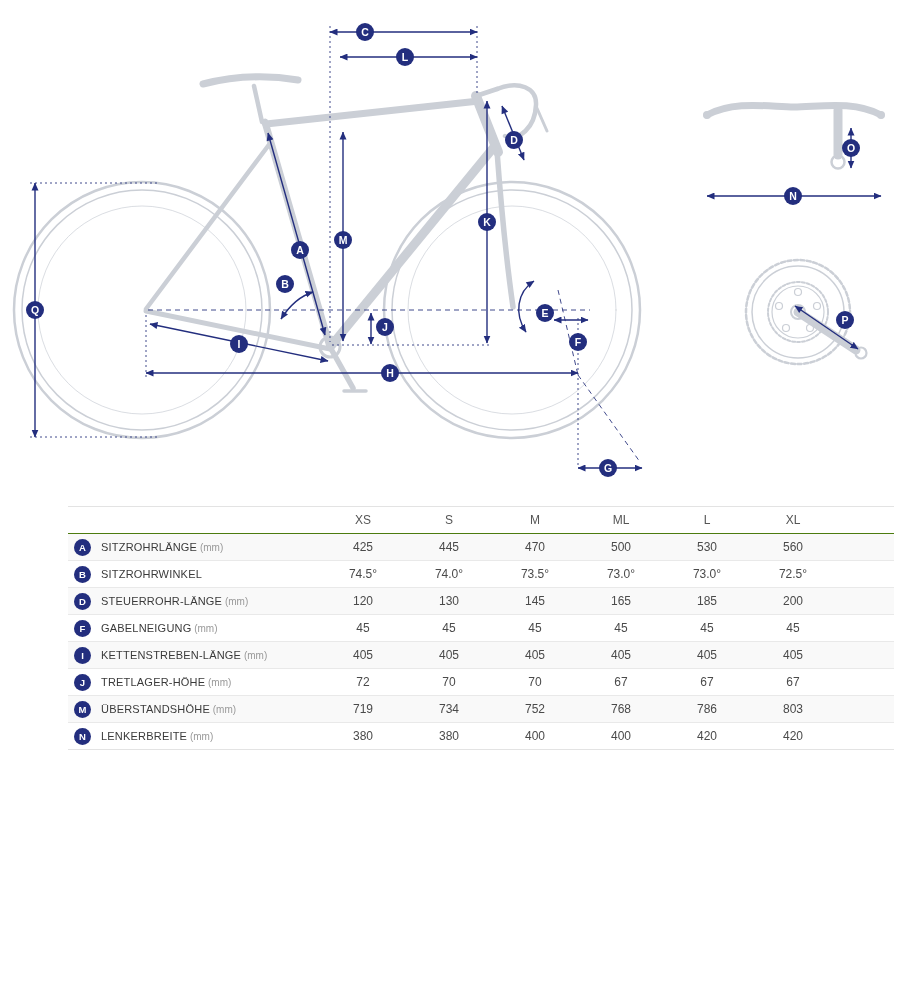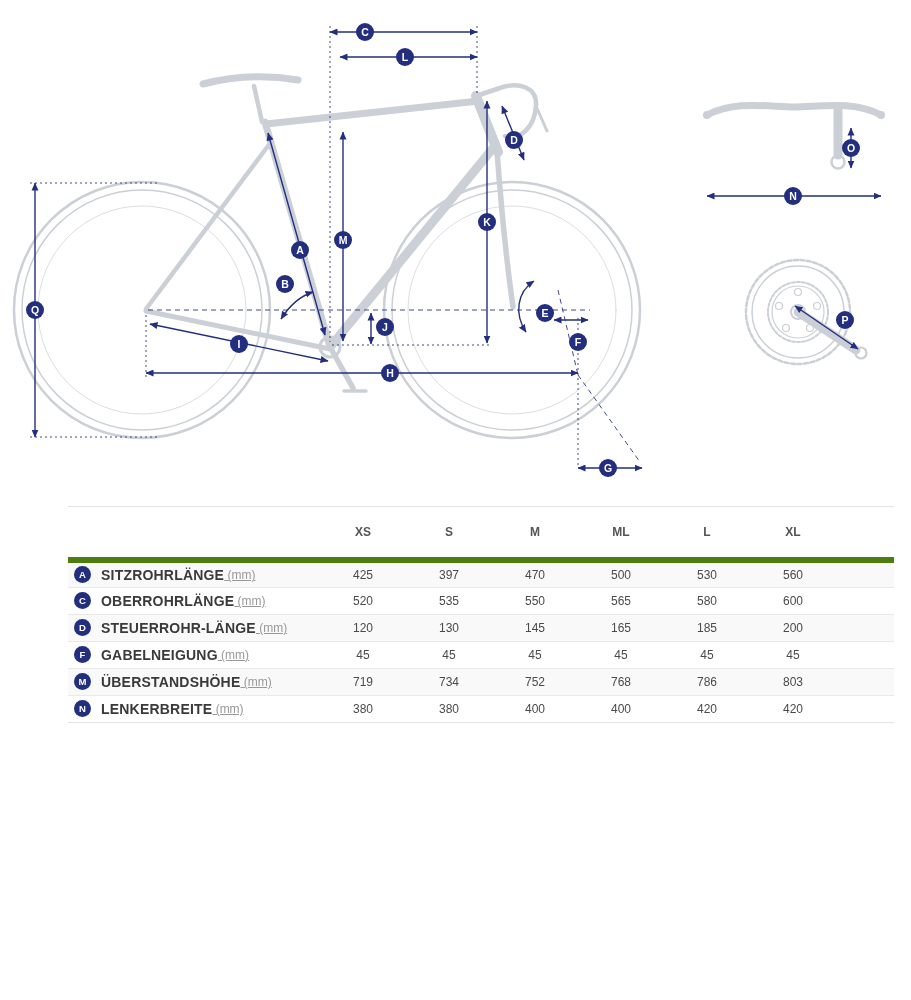--- a/index.html
+++ b/index.html
@@ -16,31 +16,31 @@
   .meas line,.meas path{stroke:#232e7e;stroke-width:1.4;fill:none;}
   circle.badge-c{fill:#232e7e;stroke:none;}
   text.badge-t{fill:#ffffff;font-family:"Liberation Sans","DejaVu Sans",sans-serif;
     font-size:10.5px;font-weight:bold;text-anchor:middle;}
 
   
   .table-wrap{position:absolute;left:68px;top:506px;width:826px;}
   table{border-collapse:collapse;width:826px;table-layout:fixed;
     font-size:12px;color:#4a4a4a;border-top:1px solid #e3e3e3;border-bottom:1px solid #e3e3e3;}
   col.c-label{width:252px;} col.c-val{width:86px;} col.c-spacer{width:58px;}
-  thead th{font-weight:bold;color:#555;font-size:12px;text-align:center;
-    padding:18px 2px;border-bottom:6px solid #4d7c0f;}
+  thead th{font-weight:normal;color:#555;font-size:12px;text-align:center;
+    padding:6px 2px;border-bottom:1px solid #4d7c0f;}
   tbody tr{border-top:1px solid #e9e9e9;height:27px;}
   tbody tr:nth-child(odd){background:#f9f9f9;}
   td.label-cell{text-align:left;padding:3px 2px 3px 6px;white-space:nowrap;overflow:hidden;}
   td.value-cell{text-align:center;padding:3px 2px;}
   .tbadge{display:inline-flex;align-items:center;justify-content:center;
     width:17px;height:17px;border-radius:50%;background:#232e7e;color:#fff;
     font-size:9.5px;font-weight:bold;margin-right:10px;vertical-align:middle;}
-  .rlabel{font-size:14px;font-weight:bold;color:#3a3a3a;letter-spacing:0.2px;vertical-align:middle;margin-top:24px;}
-  .runit{font-size:12px;color:#999;vertical-align:middle;text-decoration:underline;}
+  .rlabel{font-size:11px;font-weight:normal;color:#3a3a3a;letter-spacing:0.2px;vertical-align:middle;margin-top:24px;}
+  .runit{font-size:10px;color:#999;vertical-align:middle;}
 </style>
 </head>
 <body>
 
 <div class="page">
 
   <svg width="911" height="500" viewBox="0 0 911 500">
     <defs>
       <marker id="ae" orient="auto" markerUnits="userSpaceOnUse" markerWidth="9" markerHeight="8" refX="7.5" refY="3.5">
         <path d="M0,0 L8,3.5 L0,7 Z" fill="#232e7e"></path>
@@ -227,35 +227,35 @@
           <th>ML</th>
           <th>L</th>
           <th>XL</th>
           <th></th>
         </tr>
       </thead>
       <tbody>
           <tr>
             <td class="label-cell"><span class="tbadge">A</span><span class="rlabel">SITZROHRLÄNGE</span><span class="runit"> (mm)</span></td>
             <td class="value-cell">425</td>
-            <td class="value-cell">397</td>
+            <td class="value-cell">445</td>
             <td class="value-cell">470</td>
             <td class="value-cell">500</td>
             <td class="value-cell">530</td>
             <td class="value-cell">560</td>
             <td class="spacer-cell"></td>
           </tr>
           <tr>
-            <td class="label-cell"><span class="tbadge">C</span><span class="rlabel">OBERROHRLÄNGE</span><span class="runit"> (mm)</span></td>
-            <td class="value-cell">520</td>
-            <td class="value-cell">535</td>
-            <td class="value-cell">550</td>
-            <td class="value-cell">565</td>
-            <td class="value-cell">580</td>
-            <td class="value-cell">600</td>
+            <td class="label-cell"><span class="tbadge">B</span><span class="rlabel">SITZROHRWINKEL</span></td>
+            <td class="value-cell">74.5°</td>
+            <td class="value-cell">74.0°</td>
+            <td class="value-cell">73.5°</td>
+            <td class="value-cell">73.0°</td>
+            <td class="value-cell">73.0°</td>
+            <td class="value-cell">72.5°</td>
             <td class="spacer-cell"></td>
           </tr>
           <tr>
             <td class="label-cell"><span class="tbadge">D</span><span class="rlabel">STEUERROHR-LÄNGE</span><span class="runit"> (mm)</span></td>
             <td class="value-cell">120</td>
             <td class="value-cell">130</td>
             <td class="value-cell">145</td>
             <td class="value-cell">165</td>
             <td class="value-cell">185</td>
             <td class="value-cell">200</td>
@@ -265,20 +265,40 @@
             <td class="label-cell"><span class="tbadge">F</span><span class="rlabel">GABELNEIGUNG</span><span class="runit"> (mm)</span></td>
             <td class="value-cell">45</td>
             <td class="value-cell">45</td>
             <td class="value-cell">45</td>
             <td class="value-cell">45</td>
             <td class="value-cell">45</td>
             <td class="value-cell">45</td>
             <td class="spacer-cell"></td>
           </tr>
           <tr>
+            <td class="label-cell"><span class="tbadge">I</span><span class="rlabel">KETTENSTREBEN-LÄNGE</span><span class="runit"> (mm)</span></td>
+            <td class="value-cell">405</td>
+            <td class="value-cell">405</td>
+            <td class="value-cell">405</td>
+            <td class="value-cell">405</td>
+            <td class="value-cell">405</td>
+            <td class="value-cell">405</td>
+            <td class="spacer-cell"></td>
+          </tr>
+          <tr>
+            <td class="label-cell"><span class="tbadge">J</span><span class="rlabel">TRETLAGER-HÖHE</span><span class="runit"> (mm)</span></td>
+            <td class="value-cell">72</td>
+            <td class="value-cell">70</td>
+            <td class="value-cell">70</td>
+            <td class="value-cell">67</td>
+            <td class="value-cell">67</td>
+            <td class="value-cell">67</td>
+            <td class="spacer-cell"></td>
+          </tr>
+          <tr>
             <td class="label-cell"><span class="tbadge">M</span><span class="rlabel">ÜBERSTANDSHÖHE</span><span class="runit"> (mm)</span></td>
             <td class="value-cell">719</td>
             <td class="value-cell">734</td>
             <td class="value-cell">752</td>
             <td class="value-cell">768</td>
             <td class="value-cell">786</td>
             <td class="value-cell">803</td>
             <td class="spacer-cell"></td>
           </tr>
           <tr>

